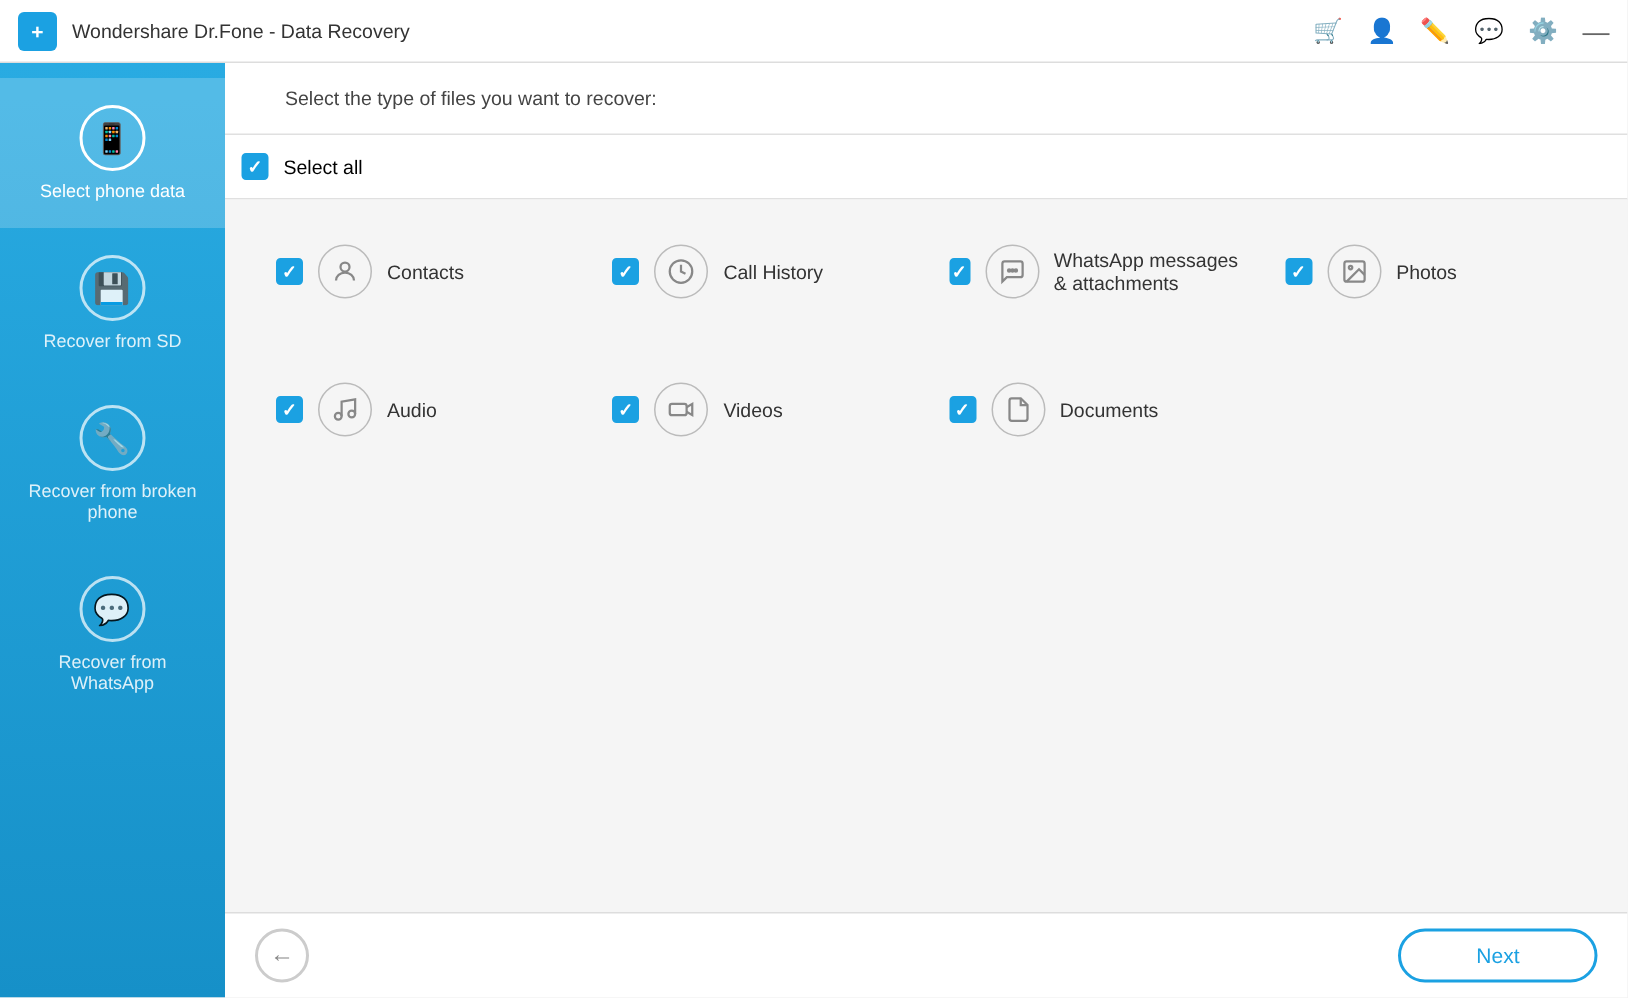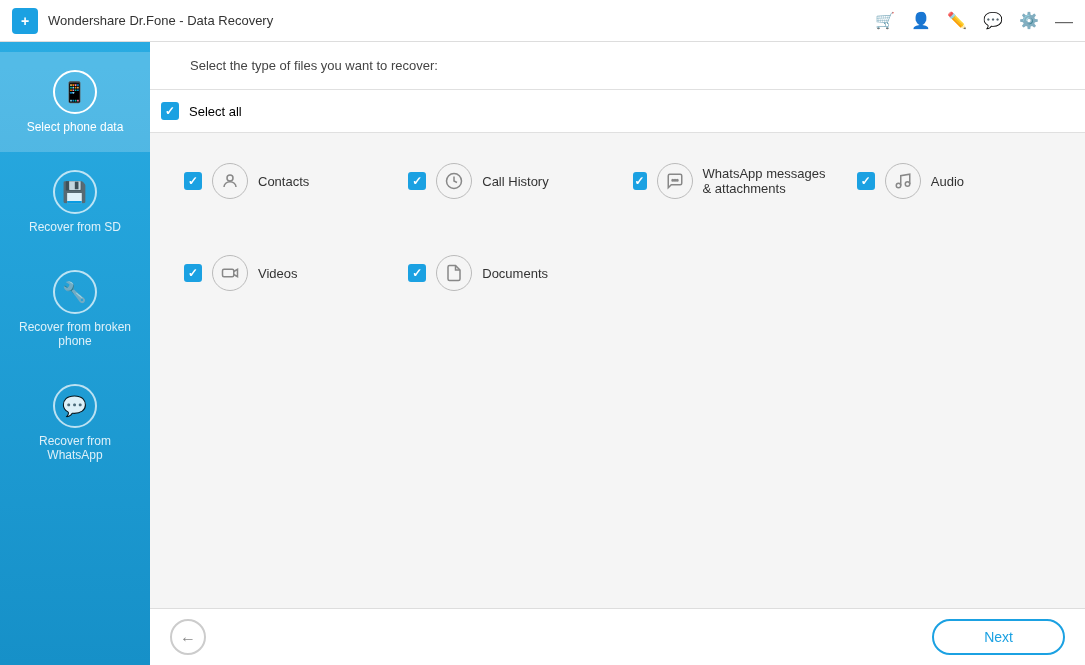--- a/index.html
+++ b/index.html
@@ -248,20 +248,31 @@
                 <circle cx="12" cy="11" r="1" fill="#888"></circle>
                 <circle cx="15" cy="11" r="1" fill="#888"></circle>
               </svg>
             </div>
       <span class="file-type-label">WhatsApp messages &amp; attachments</span>
     </div>
           <div class="file-type-item">
       <div class="custom-checkbox"></div>
       <div class="file-type-icon">
               <svg width="18" height="18" viewBox="0 0 24 24" fill="none" stroke="#888" stroke-width="2">
+                <rect x="3" y="3" width="18" height="18" rx="2"></rect>
+                <circle cx="8.5" cy="8.5" r="1.5"></circle>
+                <polyline points="21 15 16 10 5 21"></polyline>
+              </svg>
+            </div>
+      <span class="file-type-label">Photos</span>
+    </div>
+          <div class="file-type-item">
+      <div class="custom-checkbox"></div>
+      <div class="file-type-icon">
+              <svg width="18" height="18" viewBox="0 0 24 24" fill="none" stroke="#888" stroke-width="2">
                 <path d="M9 18V5l12-2v13"></path>
                 <circle cx="6" cy="18" r="3"></circle>
                 <circle cx="18" cy="16" r="3"></circle>
               </svg>
             </div>
       <span class="file-type-label">Audio</span>
     </div>
           <div class="file-type-item">
       <div class="custom-checkbox"></div>
       <div class="file-type-icon">

